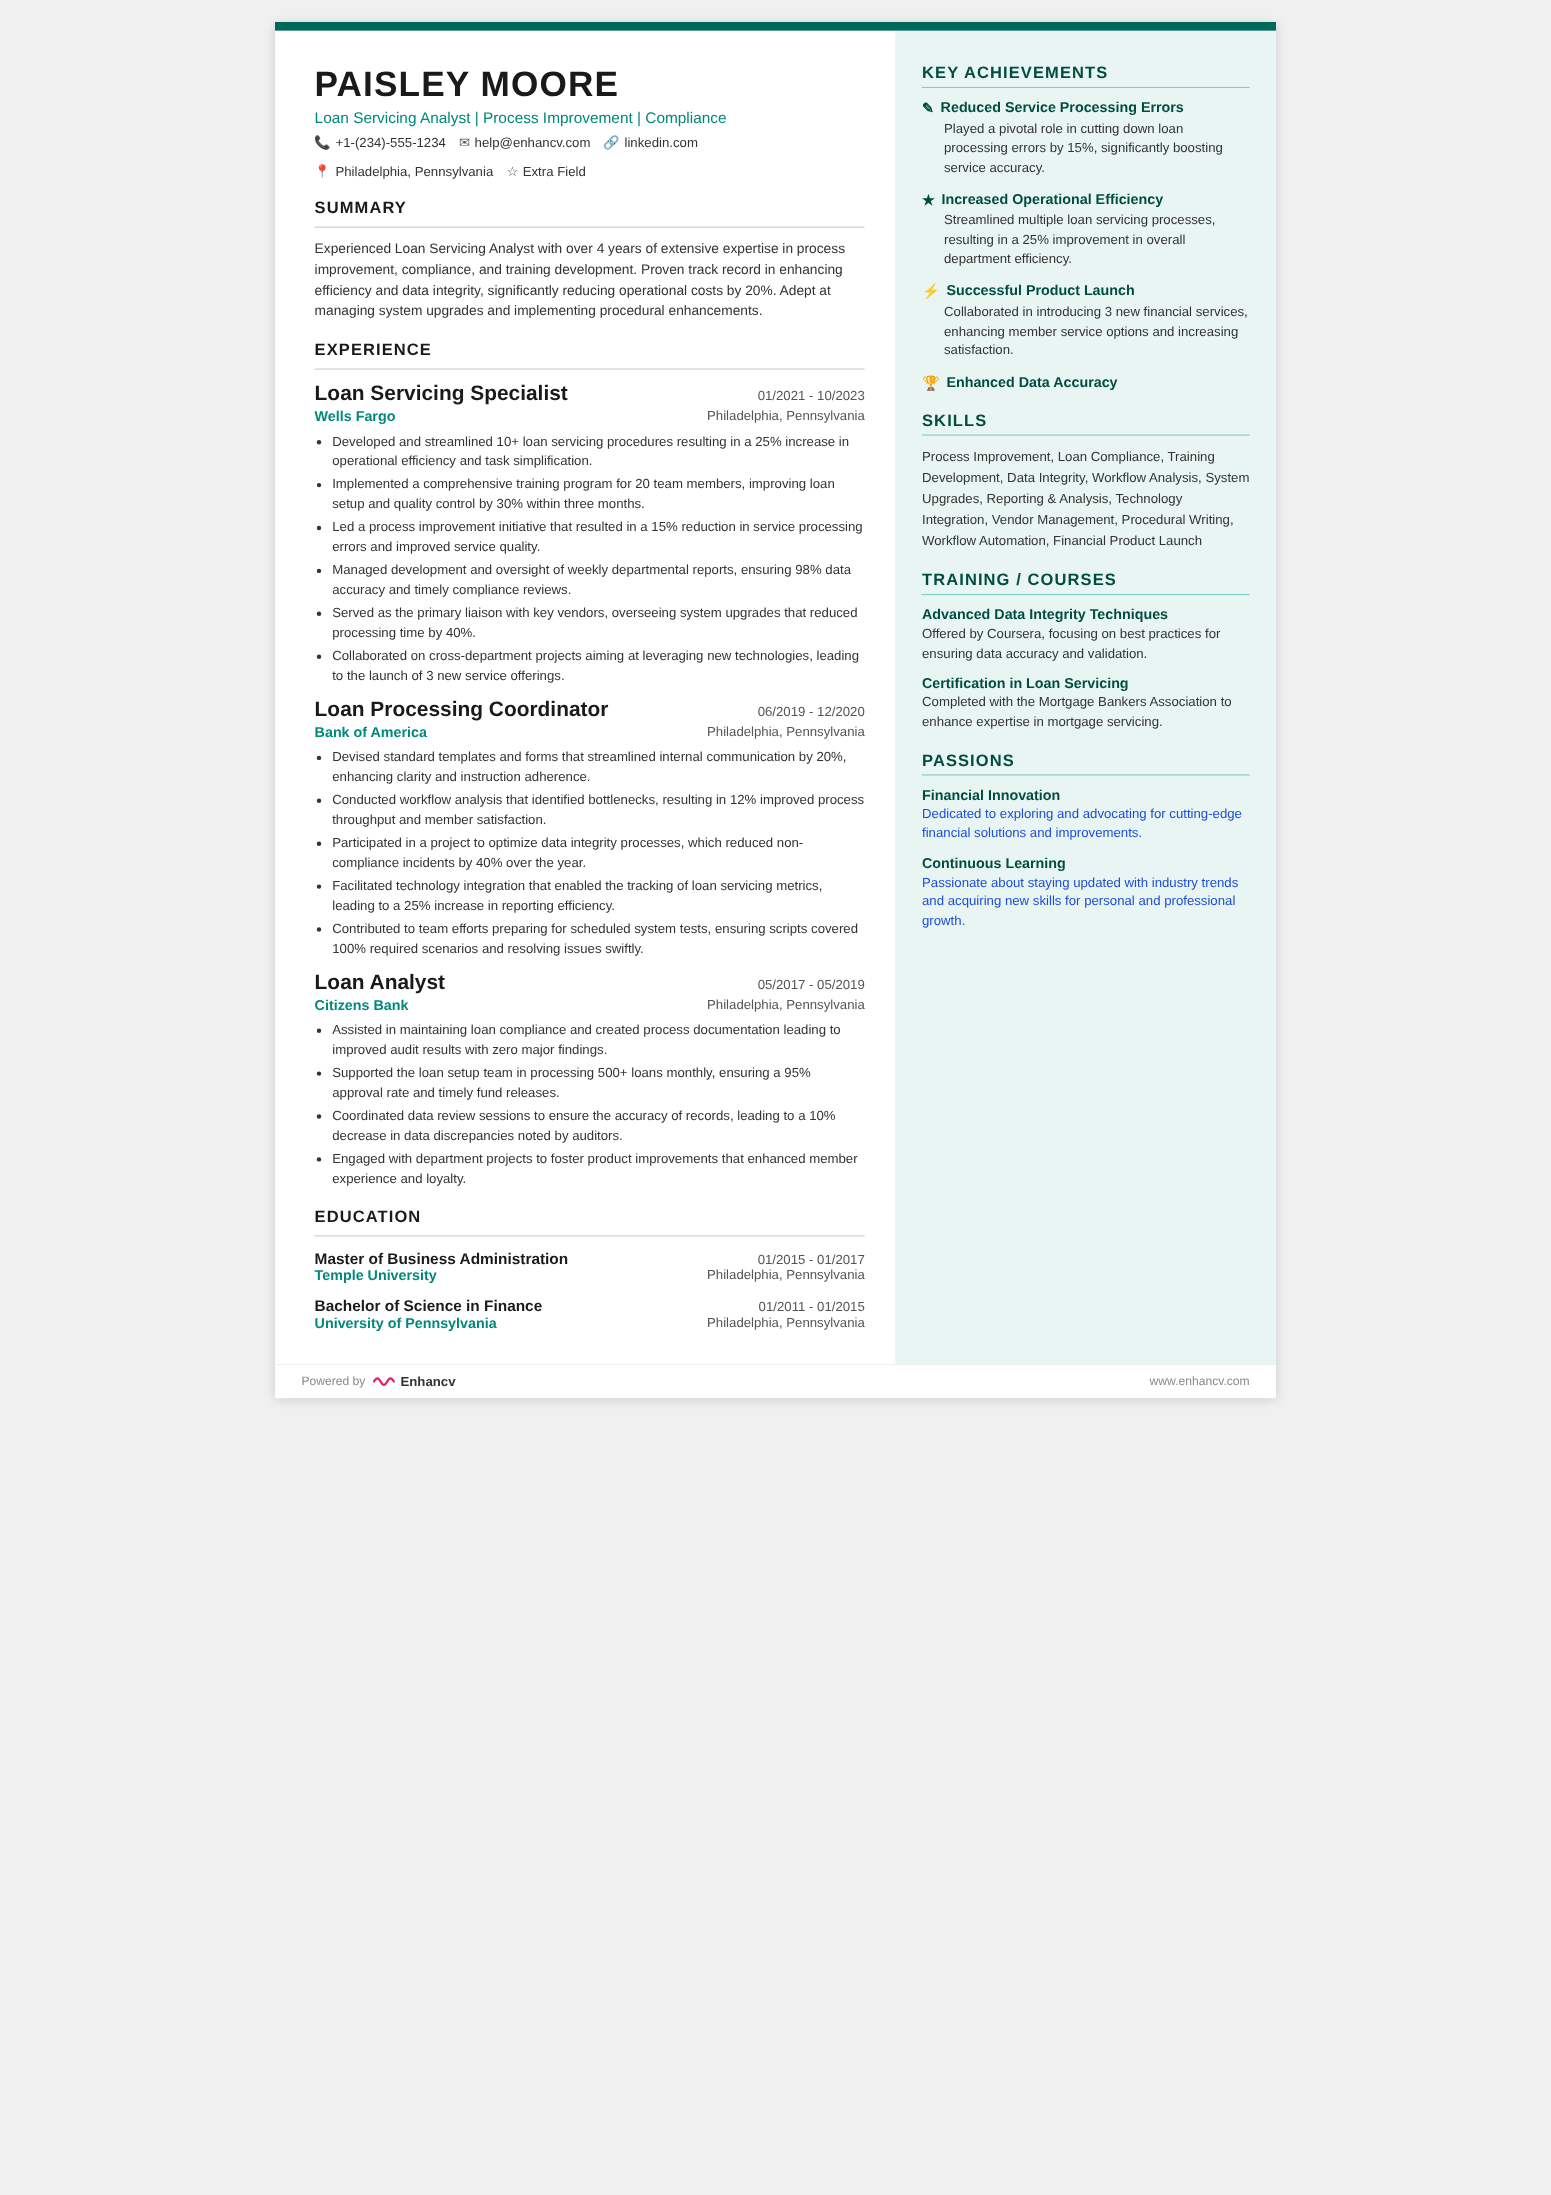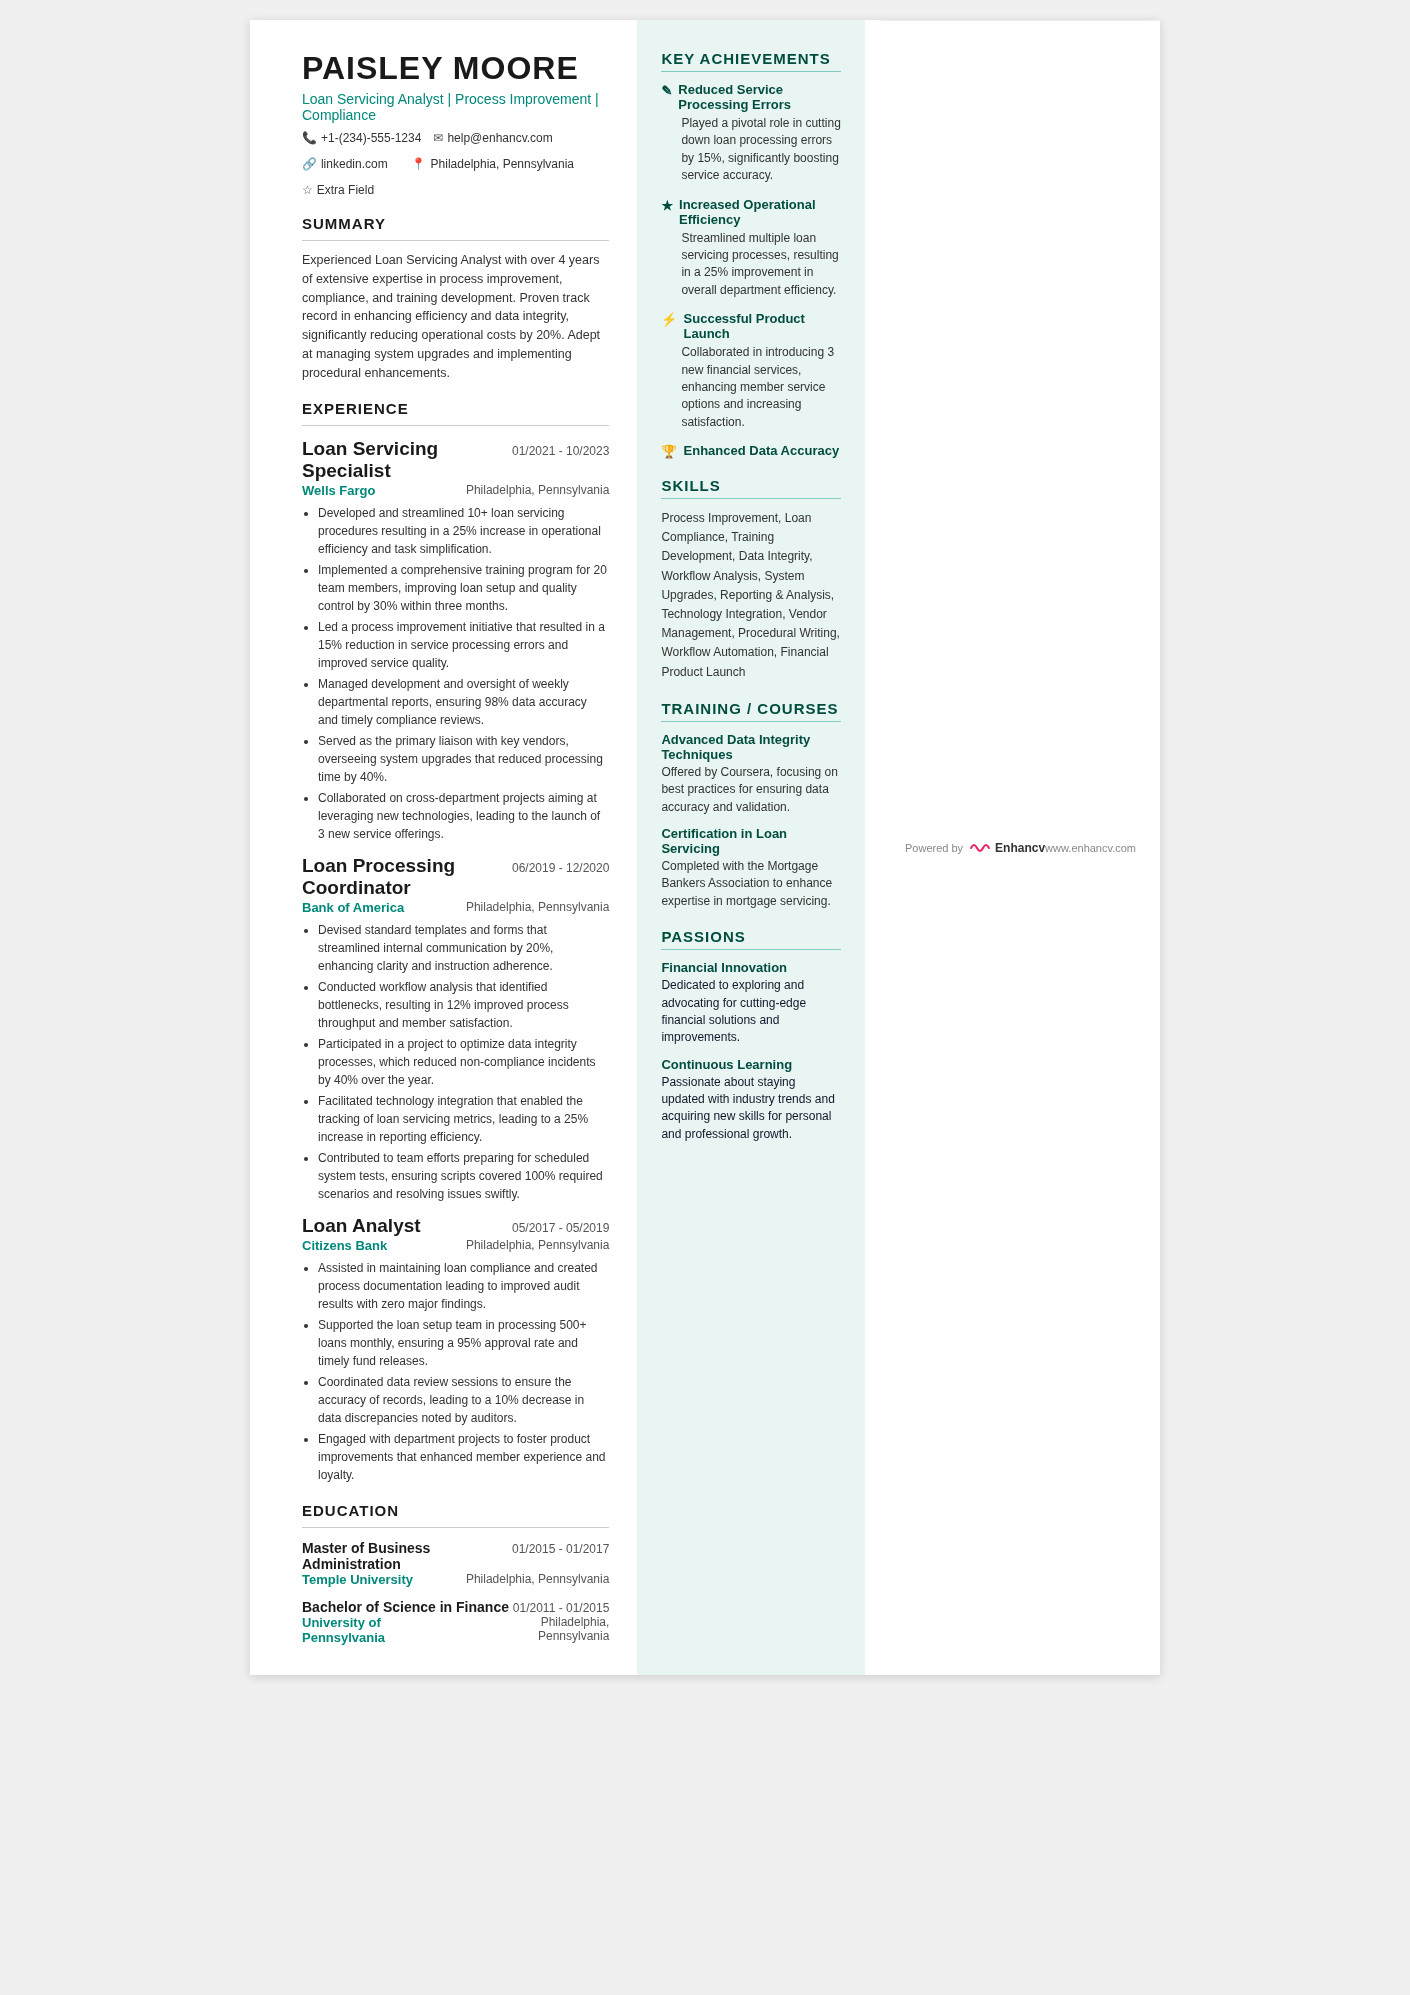--- a/index.html
+++ b/index.html
@@ -8,23 +8,22 @@
       font-size: 13px;
       background: #f0f0f0;
       display: flex;
       justify-content: center;
       padding: 20px;
     }
     .resume-wrapper {
       width: 910px;
       background: #fff;
       display: flex;
-      flex-direction: row;
+      flex-direction: column;
       box-shadow: 0 2px 10px rgba(0,0,0,0.15);
-      gap: 16px;
     }
     
     .top-bar {
       height: 8px;
       background: #00695c;
     }
     
     .main-content {
       display: flex;
       flex: 1;
@@ -242,21 +241,21 @@
     .passion-item {
       margin-bottom: 10px;
     }
     .passion-title {
       font-size: 13px;
       font-weight: 700;
       color: #004d40;
     }
     .passion-desc {
       font-size: 12px;
-      color: #0f172a;
+      color: #1d4ed8;
       line-height: 1.45;
       margin-top: 2px;
     }
 
     
     .footer {
       background: #fff;
       border-top: 1px solid #eee;
       display: flex;
       justify-content: space-between;

